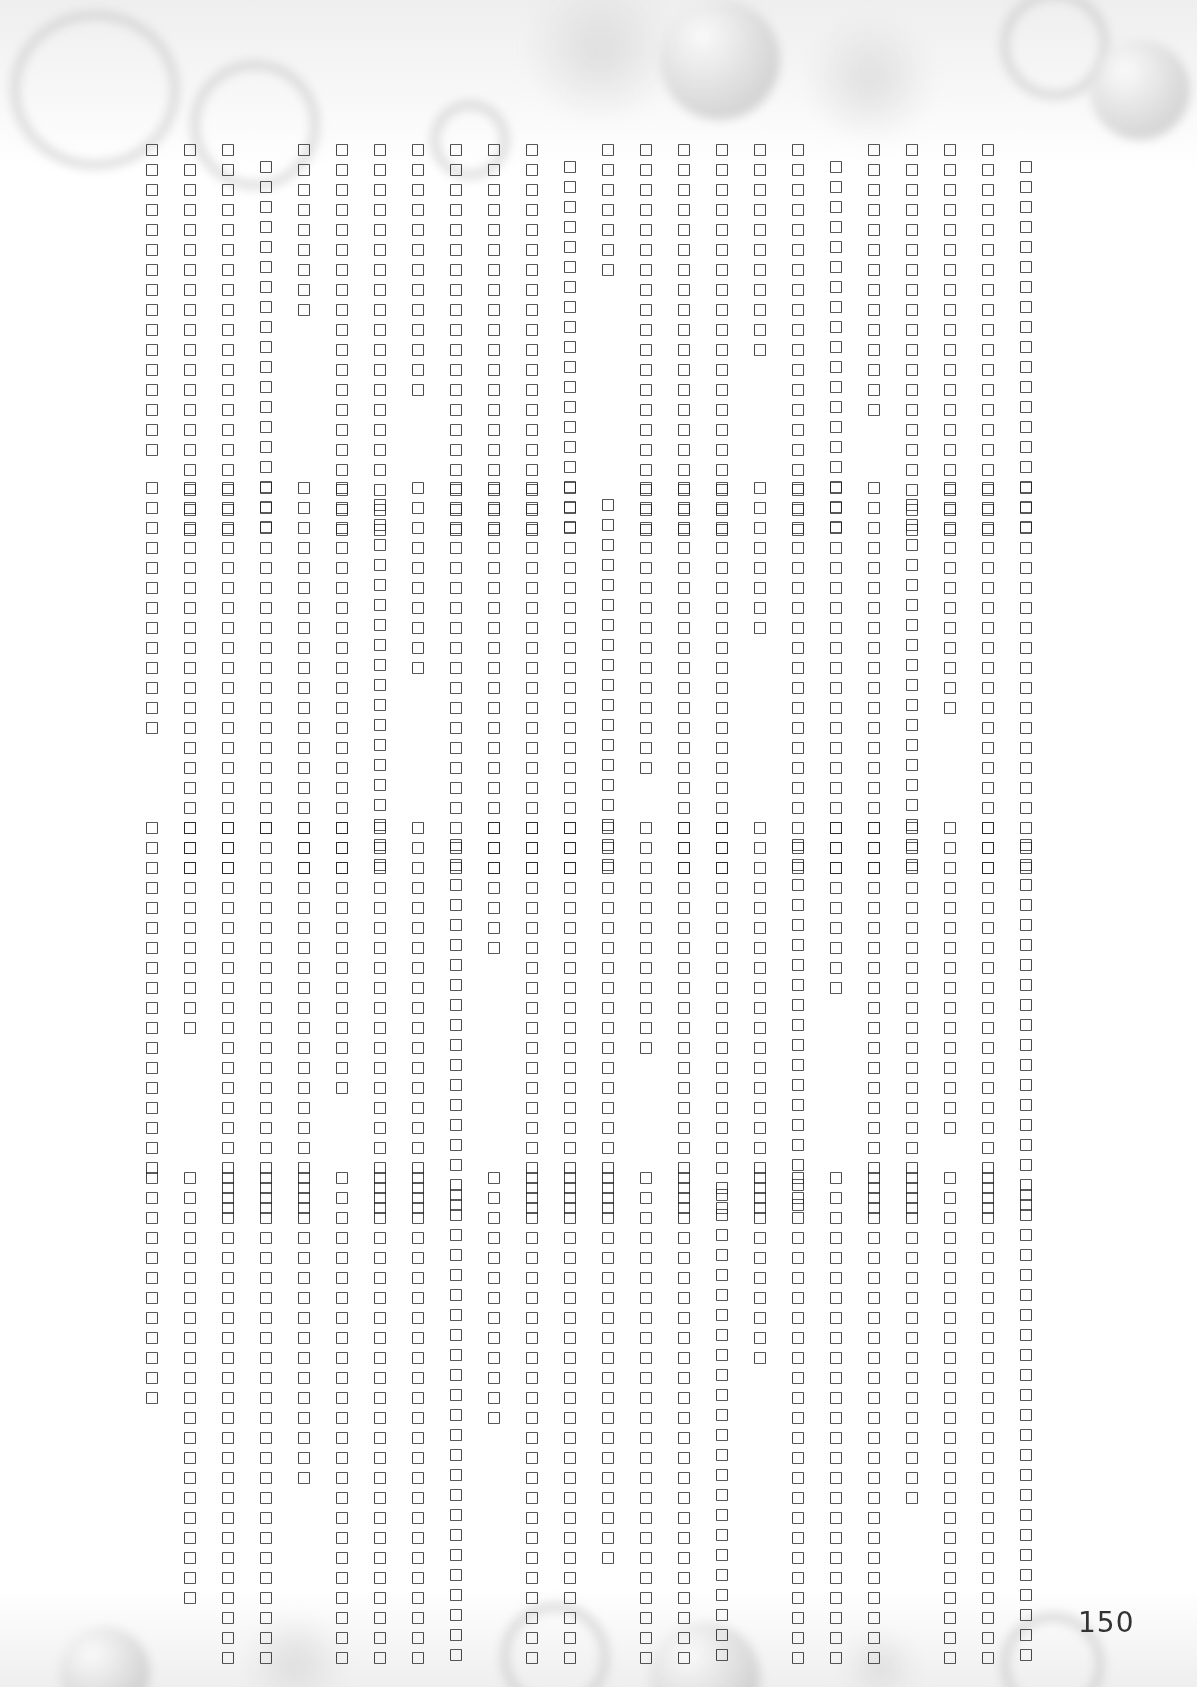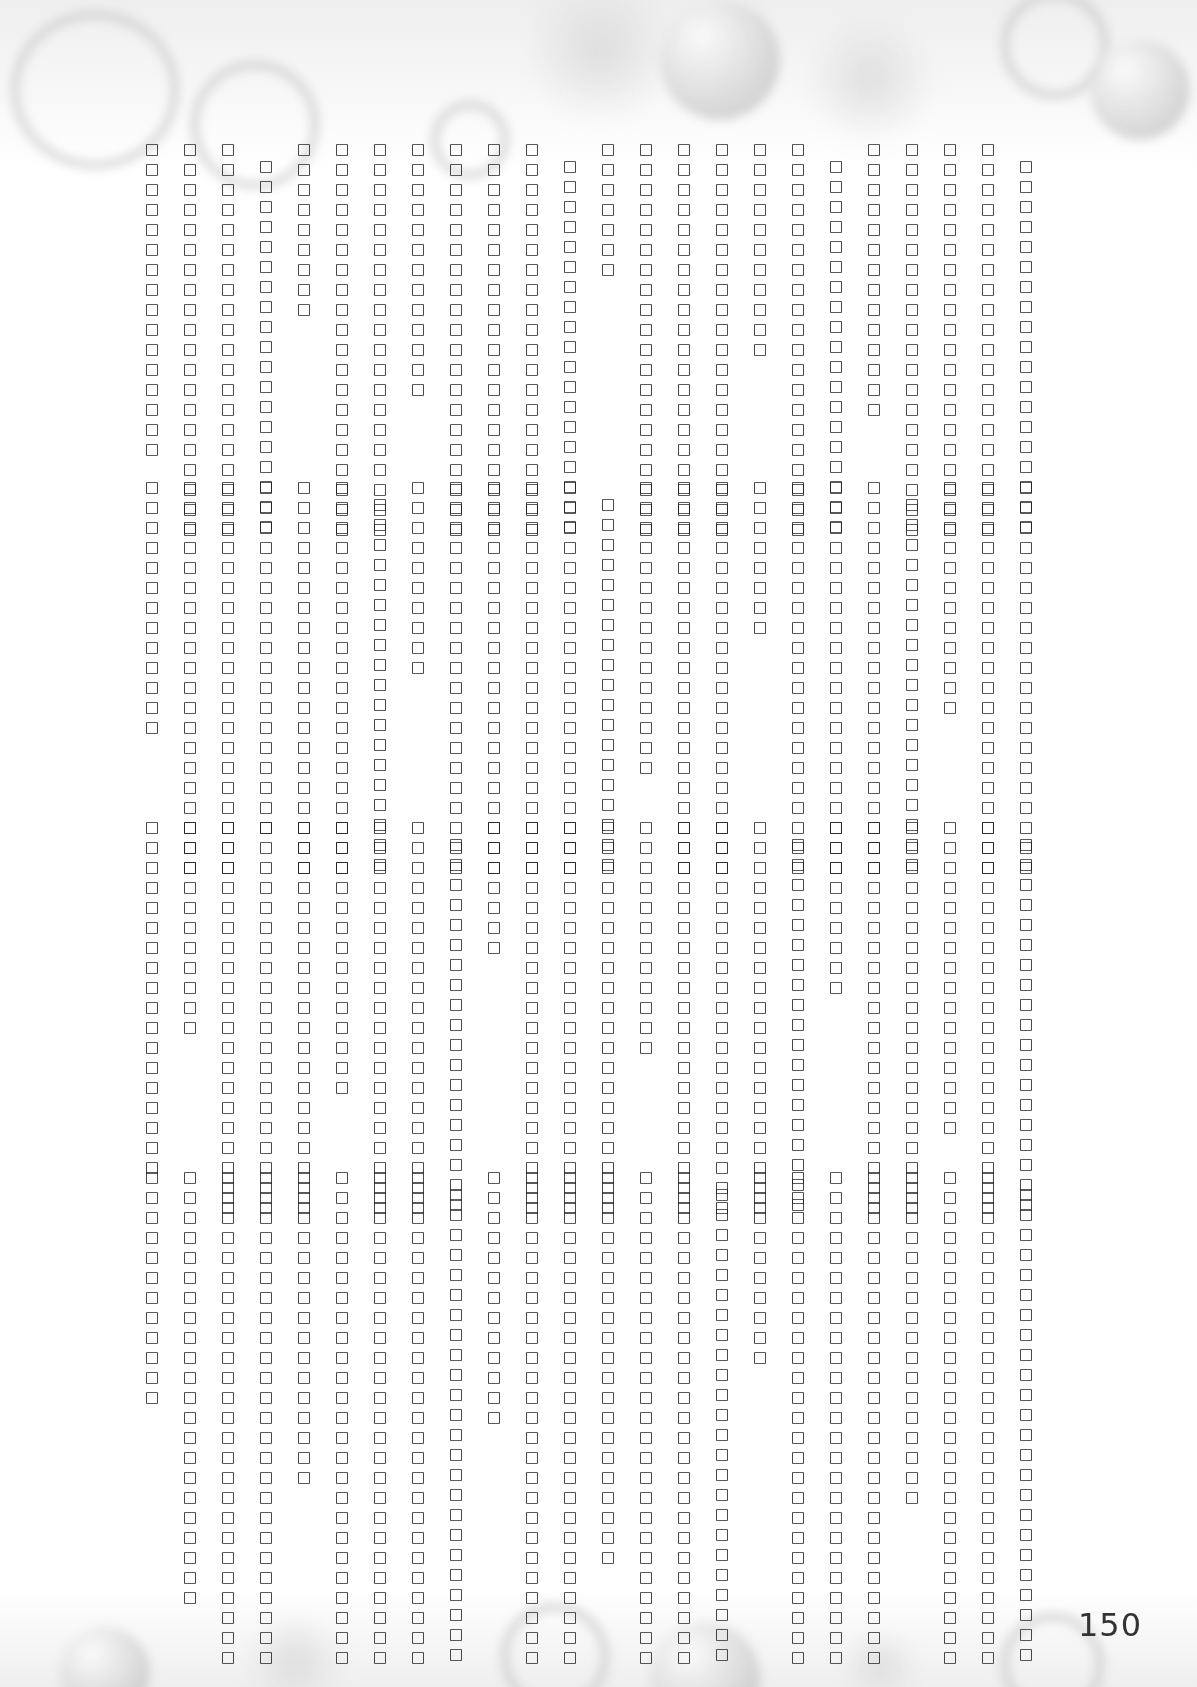--- a/index.html
+++ b/index.html
@@ -62,21 +62,21 @@
     line-height: 38px;      
     letter-spacing: 2px;    
     white-space: nowrap;
   }
 
   
   .page-number {
     position: absolute;
     left: 1078px;
     top: 1606px;
-    font-size: 32px;
+    font-size: 28px;
     color: #333333;
     letter-spacing: 1px;
   }
 </style>
 </head>
 <body>
 
 <div class="page">
 
   <div class="decor decor-top">

